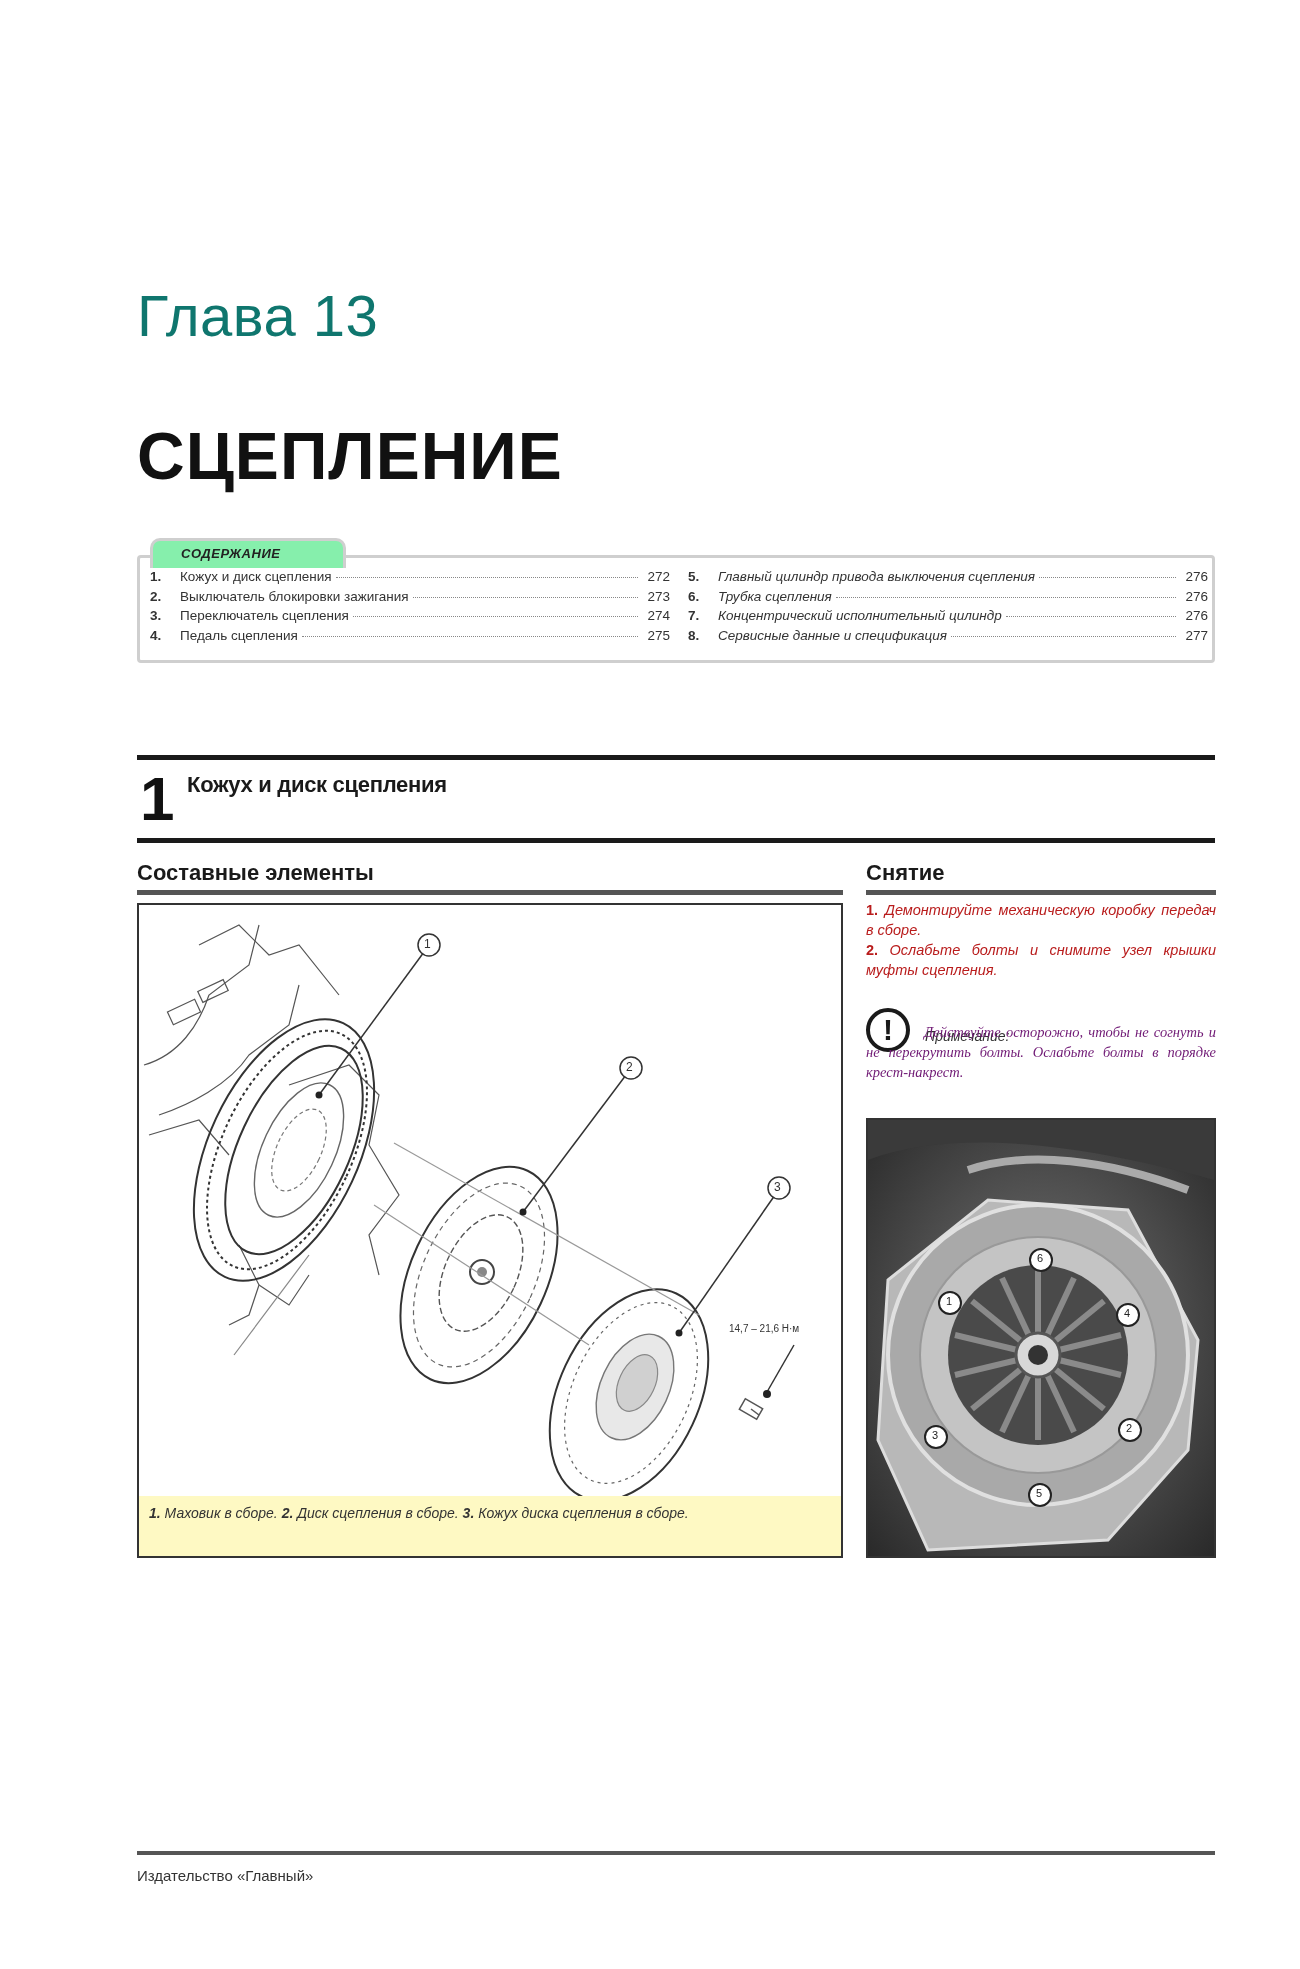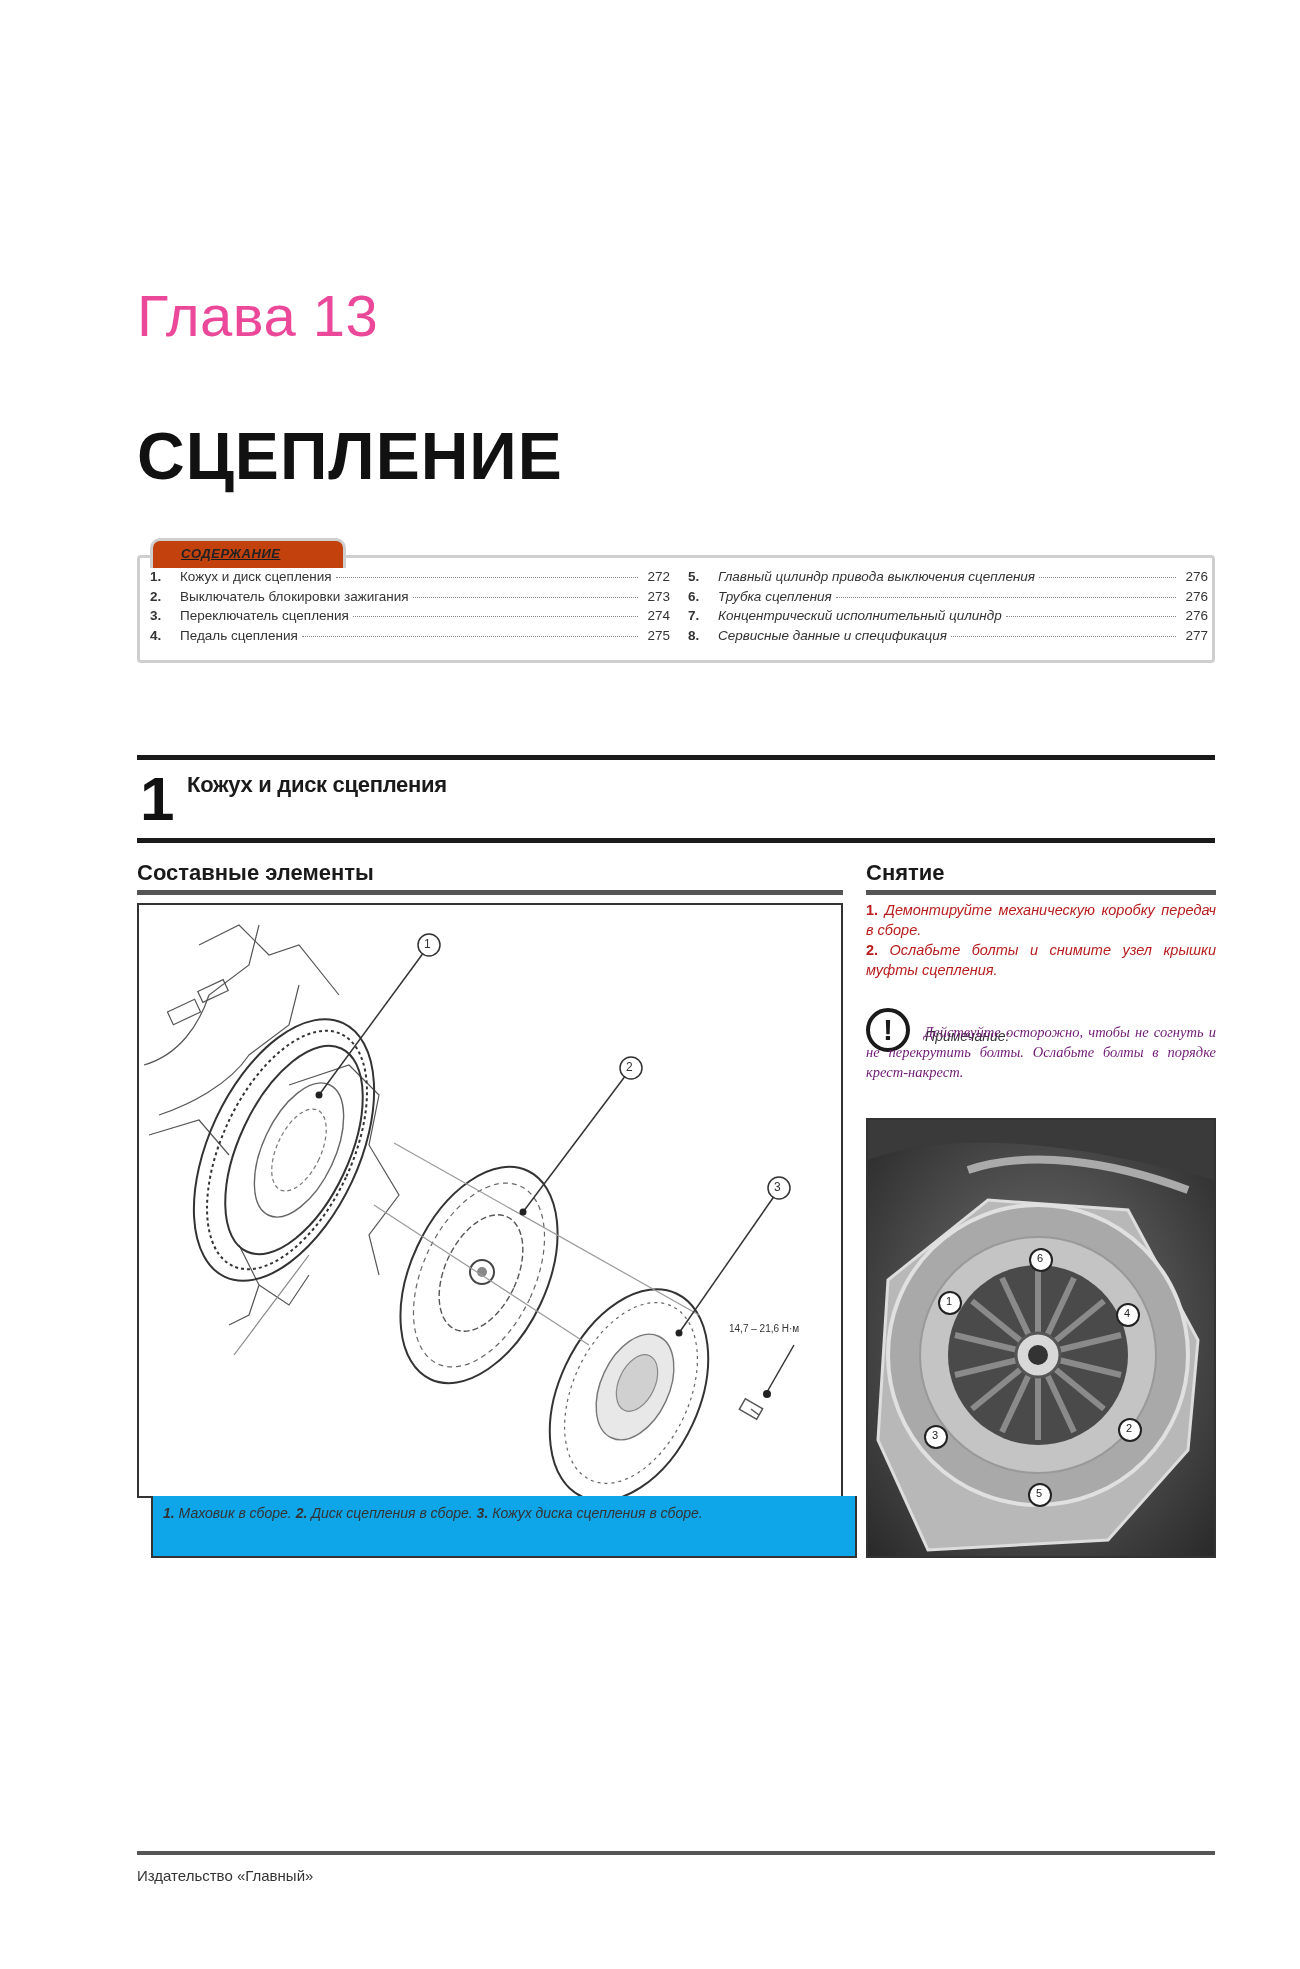--- a/index.html
+++ b/index.html
@@ -1,46 +1,46 @@
 <!DOCTYPE html>
 <html><head>
 <meta charset="utf-8">
 <style>
   html, body { margin: 0; padding: 0; background: #ffffff; }
   body { width: 1300px; height: 1969px; position: relative; overflow: hidden;
          font-family: "Liberation Sans", "DejaVu Sans", sans-serif; color: #1a1a1a; }
   .abs { position: absolute; }
 
-  .chapter { left: 137px; top: 282px; font-size: 58px; font-weight: 400; letter-spacing: 0.5px; color: #ec4899; }
+  .chapter { left: 137px; top: 282px; font-size: 58px; font-weight: 400; letter-spacing: 0.5px; color: #0f766e; }
   .title { left: 137px; top: 418px; font-size: 66px; font-weight: 700; letter-spacing: 1px; color: #111; }
 
   
   .toc-box { left: 137px; top: 555px; width: 1078px; height: 108px; border: 3px solid #cfcfcf; border-radius: 4px; box-sizing: border-box; background: #fff; }
-  .toc-tab { left: 150px; top: 538px; width: 196px; height: 30px; border: 3px solid #cfcfcf; border-bottom: none; border-radius: 10px 10px 0 0; background: #c2410c; box-sizing: border-box; text-decoration: underline; }
+  .toc-tab { left: 150px; top: 538px; width: 196px; height: 30px; border: 3px solid #cfcfcf; border-bottom: none; border-radius: 10px 10px 0 0; background: #86efac; box-sizing: border-box; }
   .toc-tab span { display: block; font-size: 13px; font-weight: 700; font-style: italic; text-transform: uppercase; letter-spacing: 0.5px; padding: 5px 0 0 28px; color: #222; }
   .toc-col { top: 567px; width: 520px; font-size: 13.5px; line-height: 19.5px; color: #333; }
   .toc-item { display: flex; align-items: baseline; white-space: nowrap; }
   .toc-num { width: 30px; font-weight: 700; }
   .toc-label { flex: 0 0 auto; }
   .toc-dots { flex: 1 1 auto; border-bottom: 1px dotted #888; margin: 0 4px; transform: translateY(-3px); }
   .toc-page { flex: 0 0 auto; width: 28px; text-align: right; }
   .toc-col.right .toc-label { font-style: italic; }
 
   
   .sec-rule-top { left: 137px; top: 755px; width: 1078px; height: 5px; background: #1a1a1a; }
   .sec-num { left: 140px; top: 768px; font-size: 62px; font-weight: 700; line-height: 62px; color: #111; }
   .sec-title { left: 187px; top: 772px; font-size: 22px; font-weight: 700; color: #1a1a1a; letter-spacing: -0.3px; }
   .sec-rule-bot { left: 137px; top: 838px; width: 1078px; height: 5px; background: #1a1a1a; }
 
   .sub-h { font-size: 22px; font-weight: 700; color: #1a1a1a; }
   .sub-rule { height: 5px; background: #555; }
 
   
   .fig-frame { left: 137px; top: 903px; width: 706px; height: 595px; border: 2px solid #333; box-sizing: border-box; background: #fff; }
-  .fig-caption-box { left: 137px; top: 1496px; width: 706px; height: 62px; border: 2px solid #333; border-top: none; box-sizing: border-box; background: #0ea5e9; margin-left: 14px; }
+  .fig-caption-box { left: 137px; top: 1496px; width: 706px; height: 62px; border: 2px solid #333; border-top: none; box-sizing: border-box; background: #fef9c3; }
   .fig-caption { padding: 8px 10px; font-size: 14px; font-style: italic; line-height: 19px; color: #333; }
   .fig-caption b { font-style: italic; }
 
   
   .steps { left: 866px; top: 900px; width: 350px; font-size: 14.5px; line-height: 20px; color: #b91c1c; font-style: italic; text-align: justify; }
   .steps b { font-style: normal; }
   .note-icon { left: 866px; top: 1008px; width: 44px; height: 44px; border: 4px solid #1a1a1a; border-radius: 50%; box-sizing: border-box; display: flex; align-items: center; justify-content: center; font-size: 30px; font-weight: 700; color: #1a1a1a; }
   .note-head { left: 925px; top: 1028px; font-size: 14px; font-style: italic; color: #333; }
   .note-text { left: 866px; top: 1022px; width: 350px; font-size: 14.5px; line-height: 20px; font-style: italic; color: #701a75; text-align: justify; font-family: Liberation Serif, serif; }
   .note-text .indent { display: inline-block; width: 58px; }

